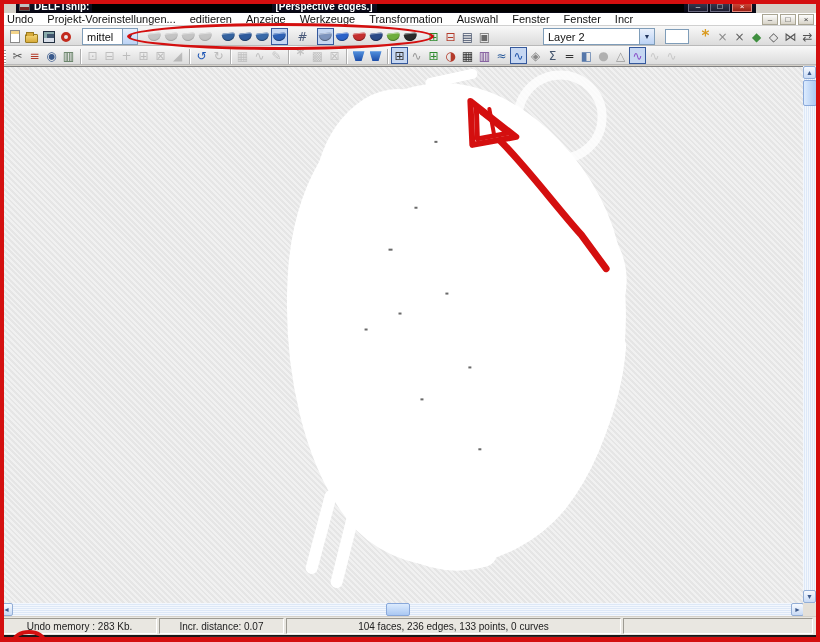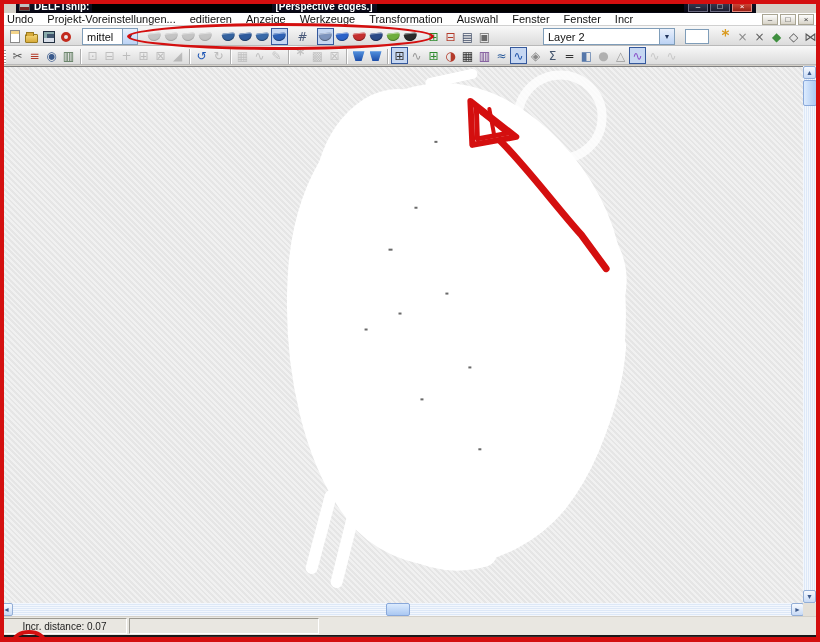--- a/index.html
+++ b/index.html
@@ -220,21 +220,21 @@
     <span class="icon">
       <span class="g" style="color: rgb(179, 58, 42);">⊟</span>
     </span>
     <span class="icon">
       <span class="g" style="color: rgb(68, 80, 106);">▤</span>
     </span>
     <span class="icon">
       <span class="g" style="color: rgb(106, 106, 106);">▣</span>
     </span>
     <span class="tsep"></span>
-    <div class="combo" style="width: 132px; margin-left: 44px;">
+    <div class="combo" style="width: 112px; margin-left: 44px;">
       <span>Layer 2</span>
       <span class="arrow">▼</span>
     </div>
     <span class="tsep"></span>
     <span class="icon" style="width: 28px;">
       <i class="k-swatch"></i>
     </span>
     <span class="tsep"></span>
     <span class="icon">
       <span class="g" style="color: rgb(217, 154, 31); font-size: 15px; font-weight: bold;">*</span>
@@ -440,21 +440,23 @@
 <div class="hscroll">
   <div class="sb-btn">◄</div>
   <div style="position:relative;flex:1">
     <div class="h-thumb"></div>
   </div>
   <div class="sb-btn">►</div>
 </div>
 <div class="corner"></div>
 
 <div class="statusbar">
+    <div class="status-cell" style="width: 155px;">Undo memory : 283 Kb.</div>
     <div class="status-cell" style="width: 125px;">Incr. distance: 0.07</div>
+    <div class="status-cell" style="width: 335px;">104 faces, 236 edges, 133 points, 0 curves</div>
     <div class="status-cell" style="width: 190px;"></div>
   </div>
 
 <div class="bottom-strip">
   <span class="seg" style="left:200px;width:190px"></span>
   <span class="seg" style="left:430px;width:160px"></span>
   <span class="seg" style="left:620px;width:120px"></span>
 </div>
 
 <div class="anno frame-top"></div>

